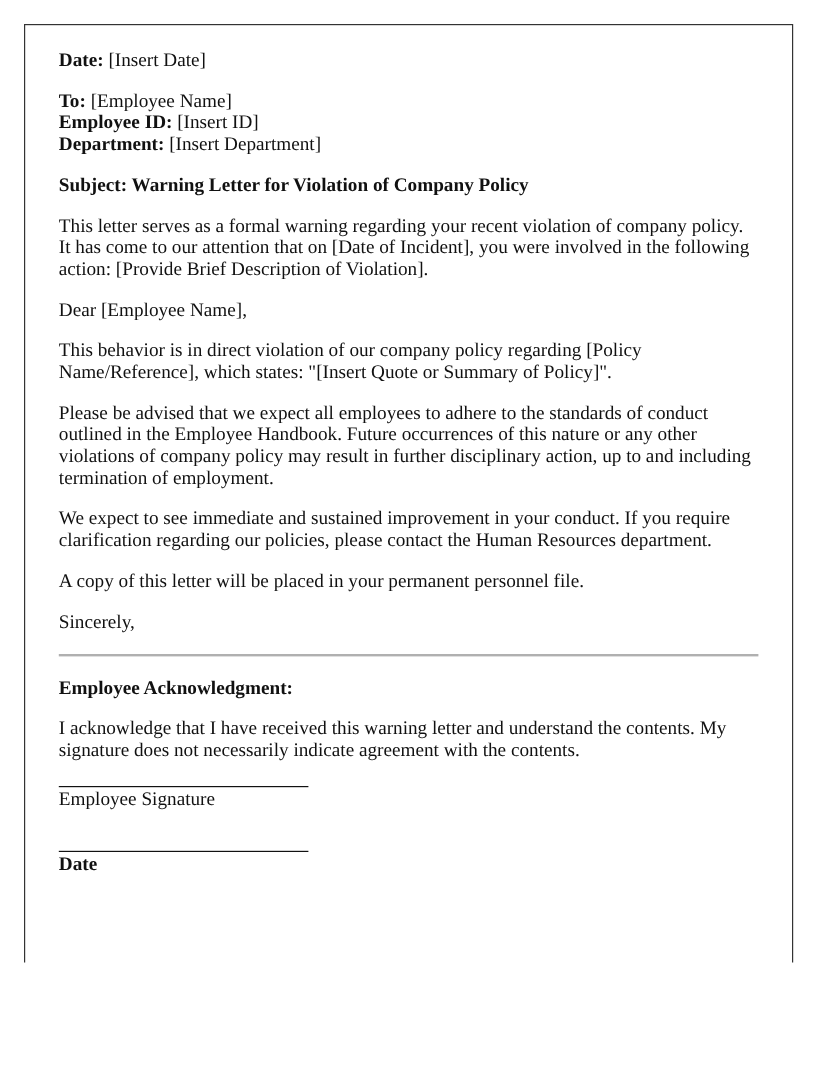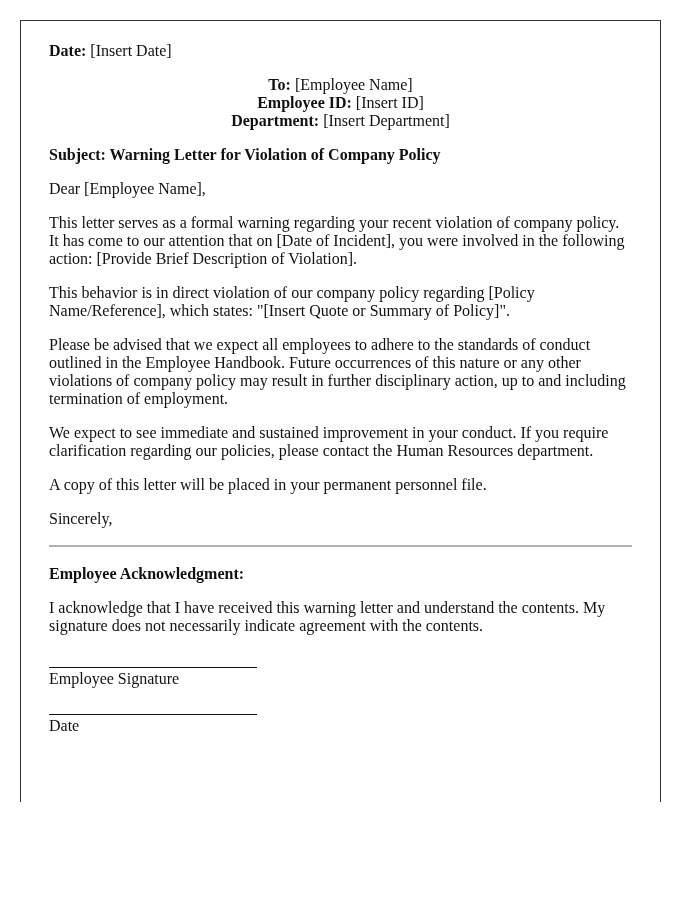--- a/index.html
+++ b/index.html
@@ -36,65 +36,65 @@
       line-height: 18px;
     }
     .letter p {
       margin: 0 0 16px 0;
     }
     .letter b {
       font-weight: bold;
     }
     .block-line {
       display: block;
-      text-align: center;
     }
     .divider {
       border: none;
       border-top: 2px solid #b0b0b0;
       margin: 17px 0 18px 0;
       height: 0;
     }
     .sig-block {
-      margin-top: 32px;
+      margin-top: 20px;
     }
     .sig-line {
       width: 208px;
       border-top: 1.5px solid #111111;
       margin: 0;
     }
     .sig-label {
       margin: 2px 0 0 0;
       line-height: 18px;
     }
     .sig-block + .sig-block {
-      margin-top: 26px;
+      margin-top: 33px;
+      font-weight: bold;
     }
   </style>
 </head>
 <body>
 
 <div class="page-clip">
   <div class="letter">
 
     <p>
       <b>Date:</b><span> [Insert Date]</span>
     </p>
 
     <p>
       <span class="block-line"><b>To:</b><span> [Employee Name]</span></span>
       <span class="block-line"><b>Employee ID:</b><span> [Insert ID]</span></span>
       <span class="block-line"><b>Department:</b><span> [Insert Department]</span></span>
     </p>
 
     <p><b>Subject: Warning Letter for Violation of Company Policy</b></p>
 
+    <p>This letter serves as a formal warning regarding your recent violation of company policy. It has come to our attention that on [Date of Incident], you were involved in the following action: [Provide Brief Description of Violation].</p>
+
     <p>Dear [Employee Name],</p>
-
-    <p>This letter serves as a formal warning regarding your recent violation of company policy. It has come to our attention that on [Date of Incident], you were involved in the following action: [Provide Brief Description of Violation].</p>
     <p>This behavior is in direct violation of our company policy regarding [Policy Name/Reference], which states: "[Insert Quote or Summary of Policy]".</p>
     <p>Please be advised that we expect all employees to adhere to the standards of conduct outlined in the Employee Handbook. Future occurrences of this nature or any other violations of company policy may result in further disciplinary action, up to and including termination of employment.</p>
     <p>We expect to see immediate and sustained improvement in your conduct. If you require clarification regarding our policies, please contact the Human Resources department.</p>
     <p>A copy of this letter will be placed in your permanent personnel file.</p>
 
     <p>Sincerely,</p>
 
 
     <hr class="divider">
 

